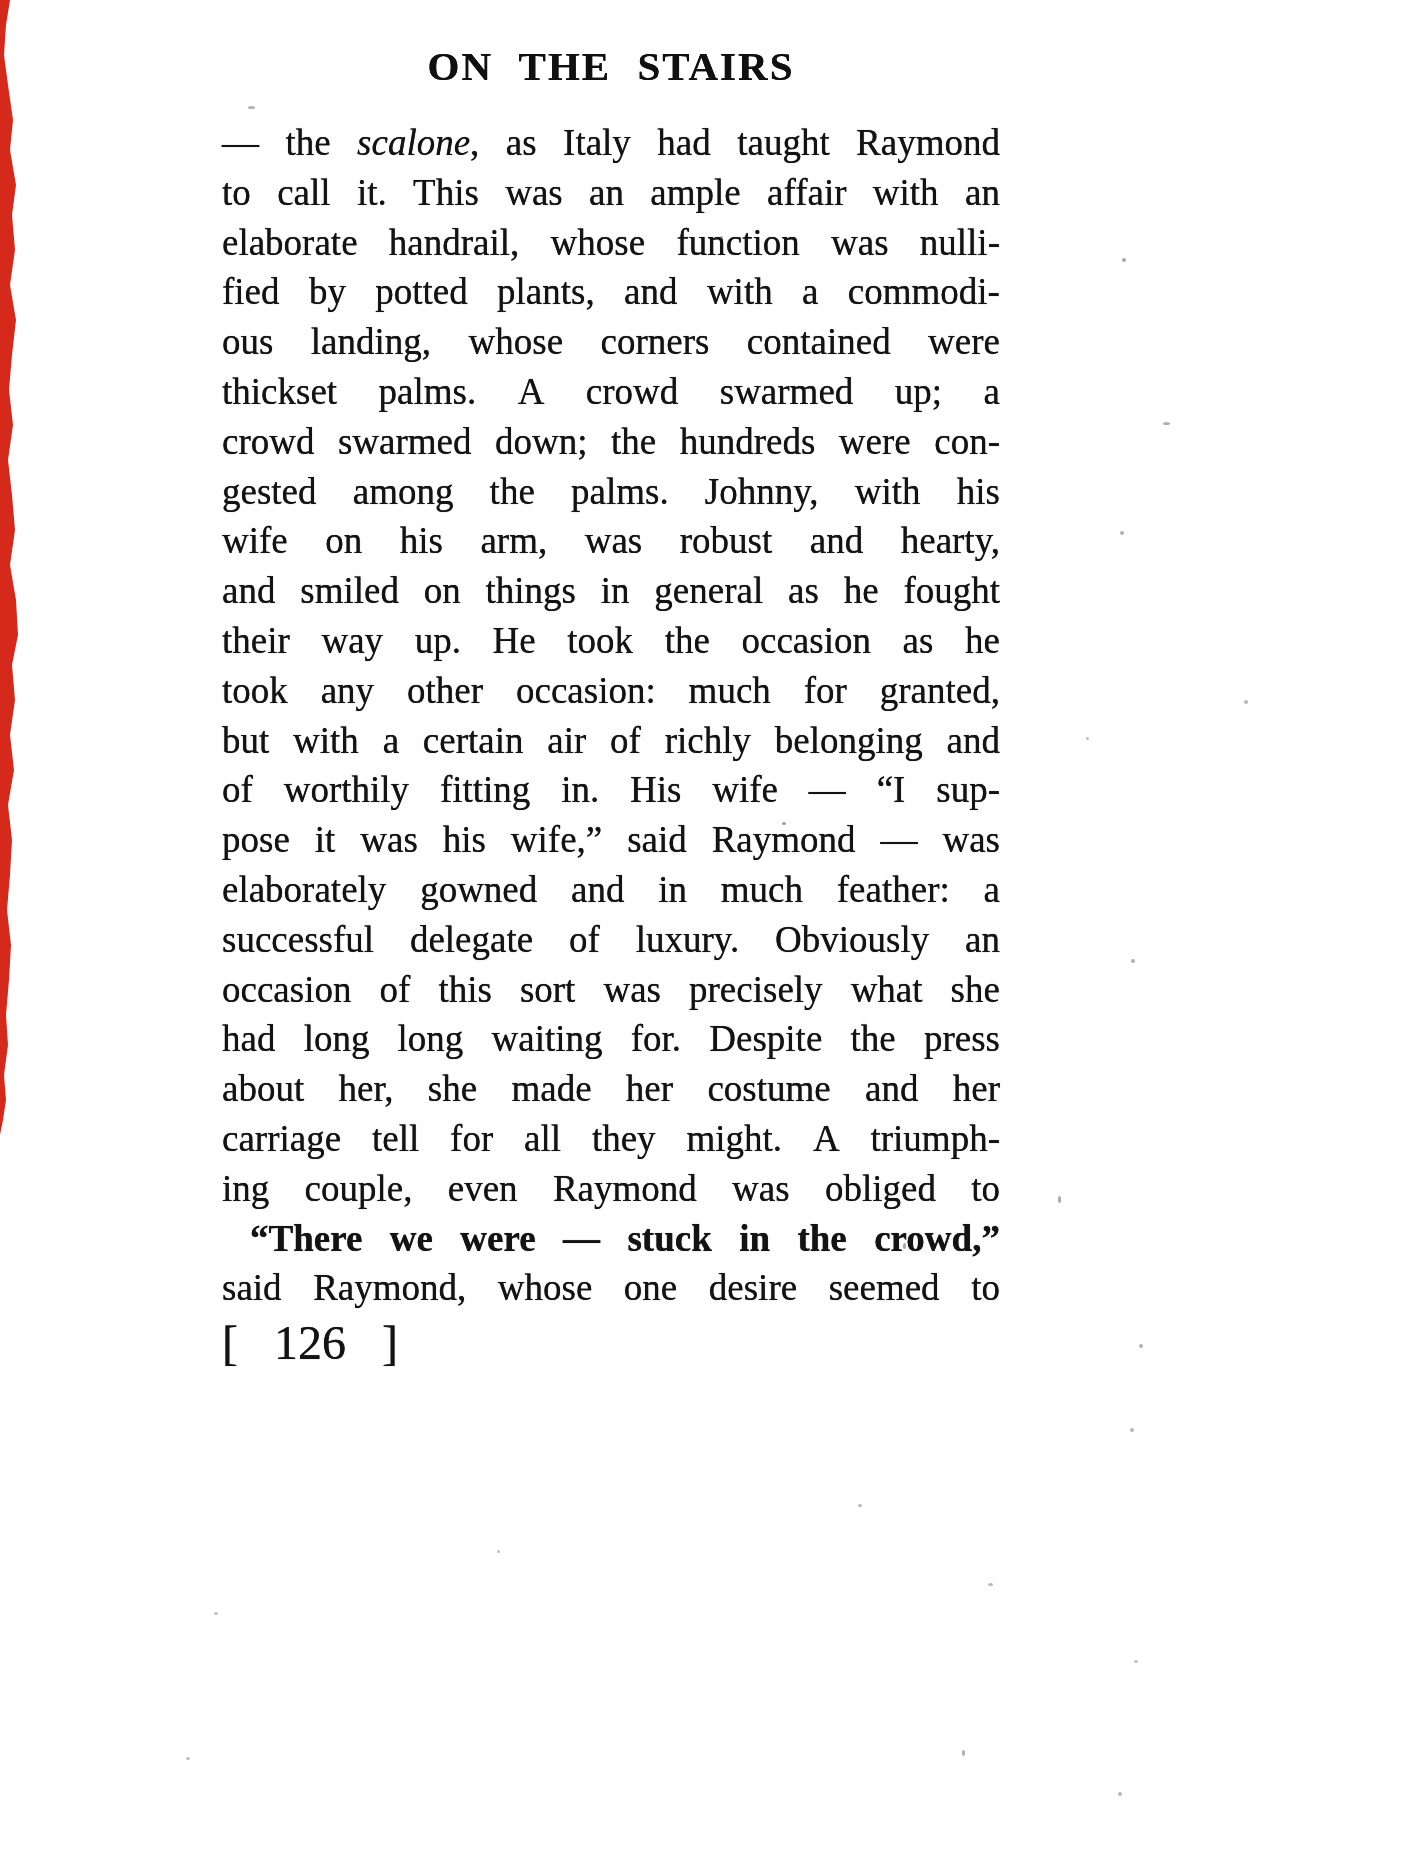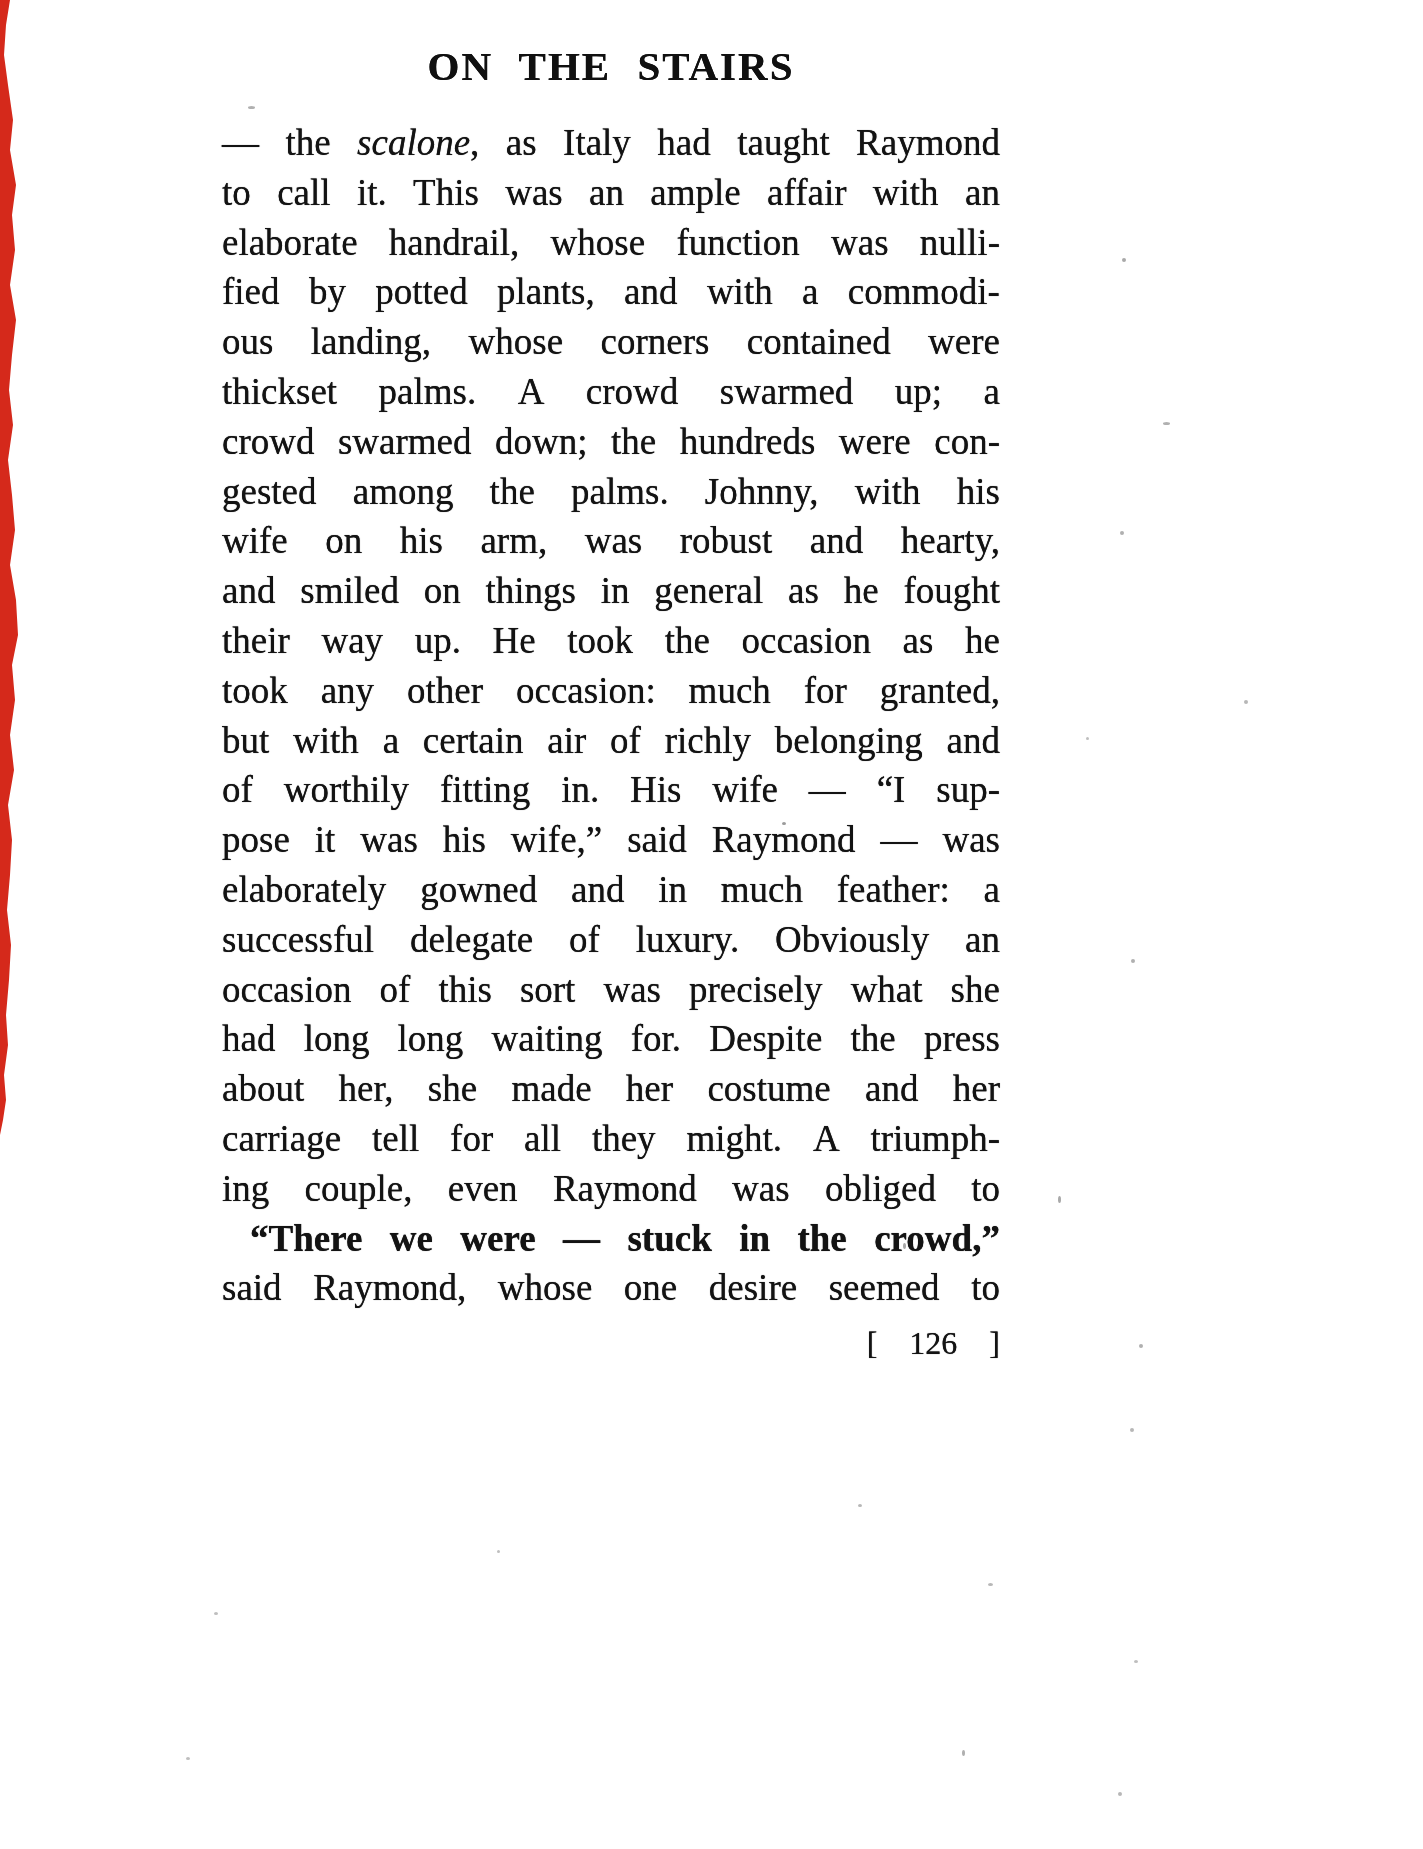--- a/index.html
+++ b/index.html
@@ -19,21 +19,21 @@
   .body-text {
     margin-top:26px; font-size:37px; line-height:49.8px;
     text-shadow:0 0 0.7px #131313;
   }
   .tline { height:49.8px; white-space:nowrap; }
   .tline.flexline { display:flex; justify-content:space-between; align-items:baseline; }
   .tline.indent { padding-left:28px;font-weight:bold; }
   .word { display:inline-block; }
   .it { font-style:italic; }
   .page-number {
-    margin-top:6px; text-align:right; font-size:32px; line-height:48px;
+    margin-top:6px; text-align:left; font-size:48px; line-height:48px;
     word-spacing:24px; text-shadow:0 0 0.7px #131313;
   }
   .speck { position:absolute; background:#6f6f6f; border-radius:50%; }
 </style>
 </head>
 <body>
 
 <div class="page">
 
   <svg class="stain-svg" width="24" height="1849" viewBox="0 0 24 1849" aria-hidden="true">

